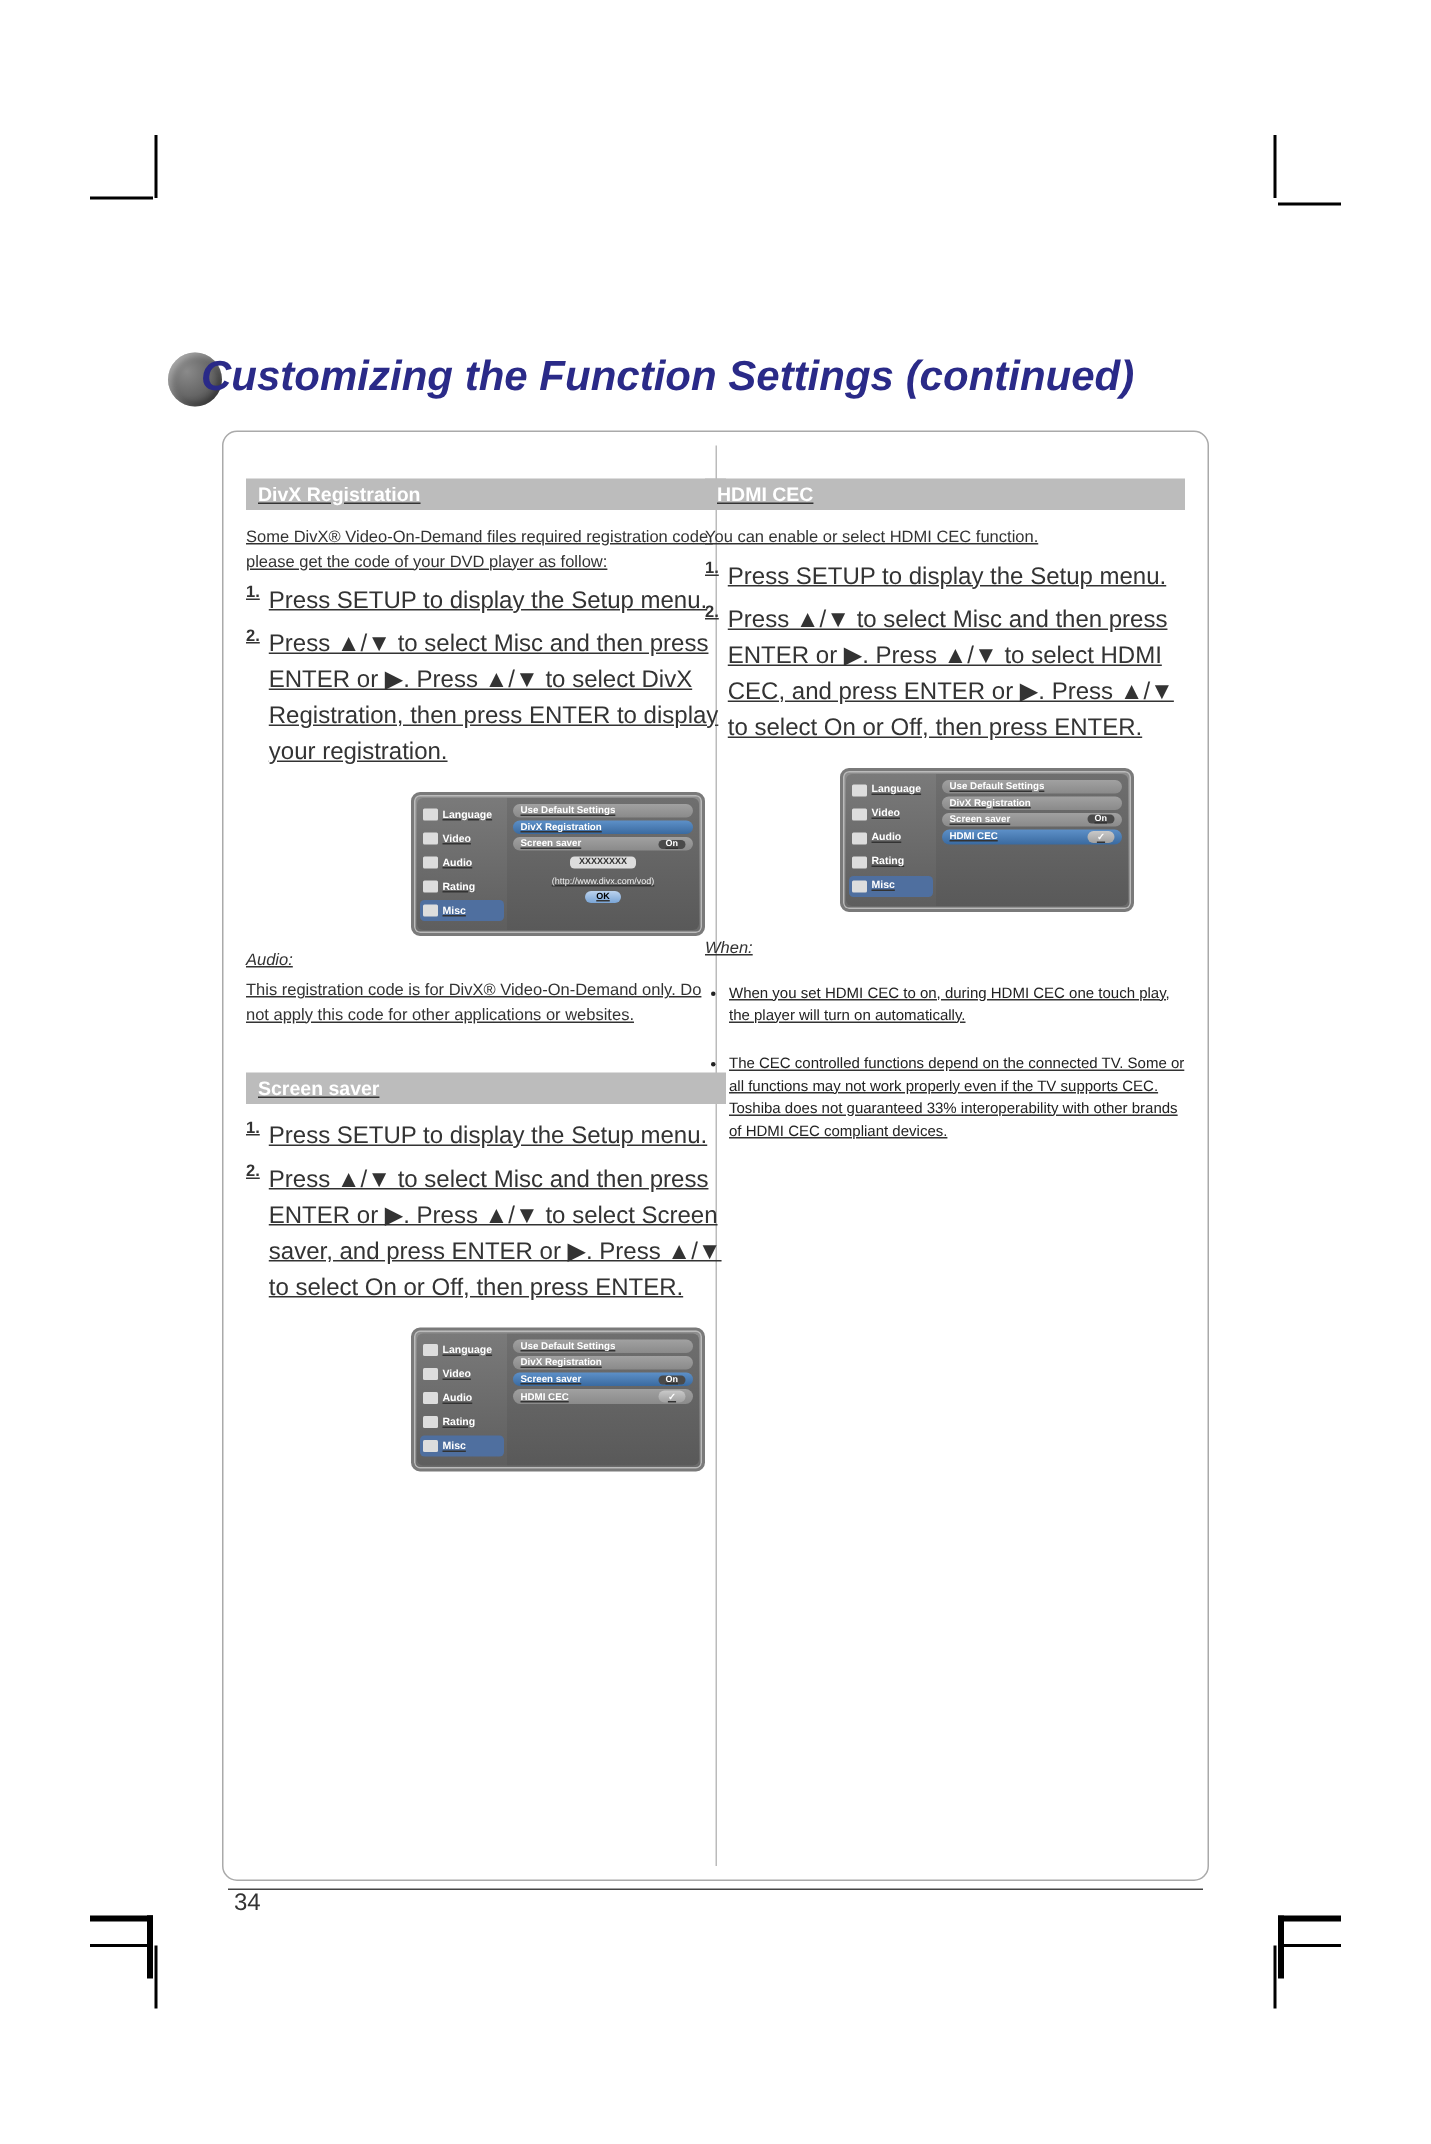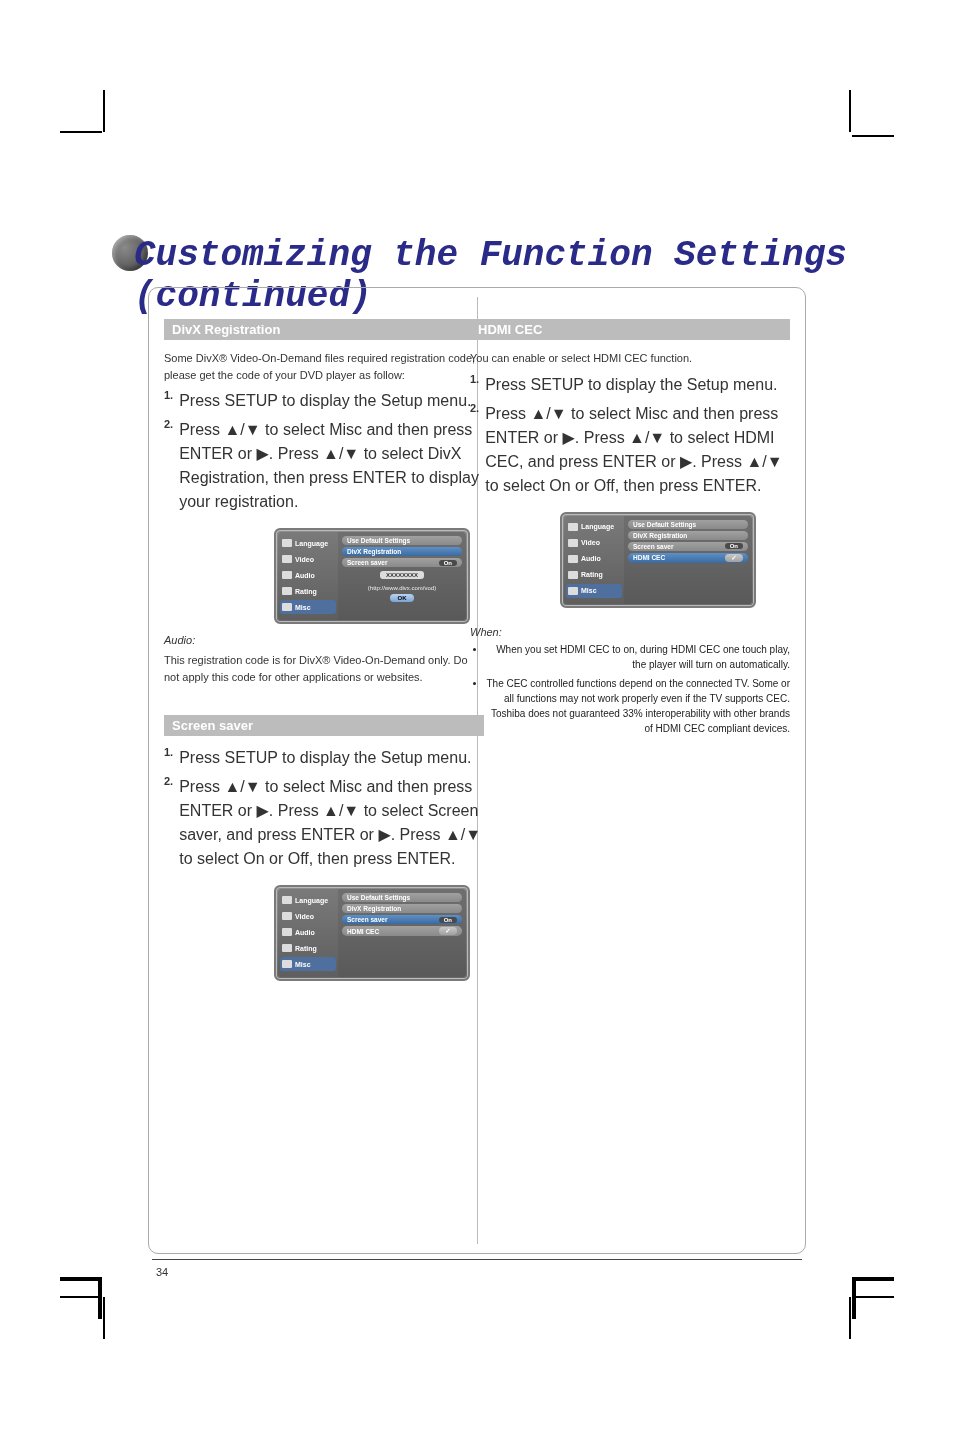--- a/index.html
+++ b/index.html
@@ -47,24 +47,24 @@
     width: 36px;
     height: 36px;
     border-radius: 50%;
     background: radial-gradient(circle at 35% 35%, #8a8a8a 0%, #666 50%, #333 100%);
     box-shadow: inset 2px 2px 4px rgba(255,255,255,.4), inset -2px -2px 4px rgba(0,0,0,.3);
   }
   .page-title {
     position: absolute;
     top: 100px;
     left: 28px;
-    font-family: Liberation Mono, monospace;
+    font-family: Liberation Sans, sans-serif;
     font-style: italic;
     font-weight: bold;
-    font-size: 36px;
+    font-size: 28px;
     color: #2a2a88;
   }
 
   .outer-frame {
     position: absolute;
     top: 152px;
     left: 42px;
     right: 42px;
     bottom: 40px;
     border: 1px solid #aaa;
@@ -76,20 +76,21 @@
     left: 50%;
     bottom: 50px;
     width: 1px;
     background: #bbb;
   }
   .col {
     position: absolute;
     top: 162px;
     bottom: 50px;
     width: 320px;
+    text-decoration: underline;
   }
   .left { left: 58px; }
   .right { right: 58px; }
 
   .section-head {
     font-size: 13px;
     font-weight: bold;
     color: #fff;
     background: #bcbcbc;
     padding: 3px 8px;
@@ -99,21 +100,21 @@
     font-size: 11px;
     line-height: 1.5;
     color: #333;
     margin: 6px 0;
   }
   .step { display: flex; gap: 6px; margin: 5px 0; }
   .step-num { font-size: 11px; font-weight: bold; color:#333; flex: 0 0 auto; }
   .step-text { font-size: 16px; line-height: 1.5; color:#333; }
   .note { font-style: italic; font-size: 11px; margin-top: 10px; }
   .note-body { font-size: 10px; line-height:1.5; color:#222; }
-  .note-body li { margin: 4px 0; text-align: right; }
+  .note-body li { margin: 17px 0; }
 
   
   .osd {
     margin: 14px 0 0 110px;
     width: 188px;
     border: 2px solid #7a7a7a;
     border-radius: 6px;
     background: linear-gradient(#8e8e8e,#6a6a6a);
     padding: 2px;
     box-shadow: 0 0 0 1px #bbb inset;
@@ -184,21 +185,21 @@
     display:block; width:24px; margin:3px auto 0;
     background: linear-gradient(#bcd3ee,#7aa5d6);
     border-radius:4px; text-align:center; padding:1px 0;
     color:#000; font-size:6px; font-weight:bold;
   }
 
   .page-num {
     position: absolute;
     bottom: 16px;
     left: 50px;
-    font-size: 11px;
+    font-size: 16px;
     color: #333;
   }
   .footer-line {
     position: absolute;
     bottom: 34px;
     left: 46px;
     right: 46px;
     height: 1px;
     background: #444;
   }

